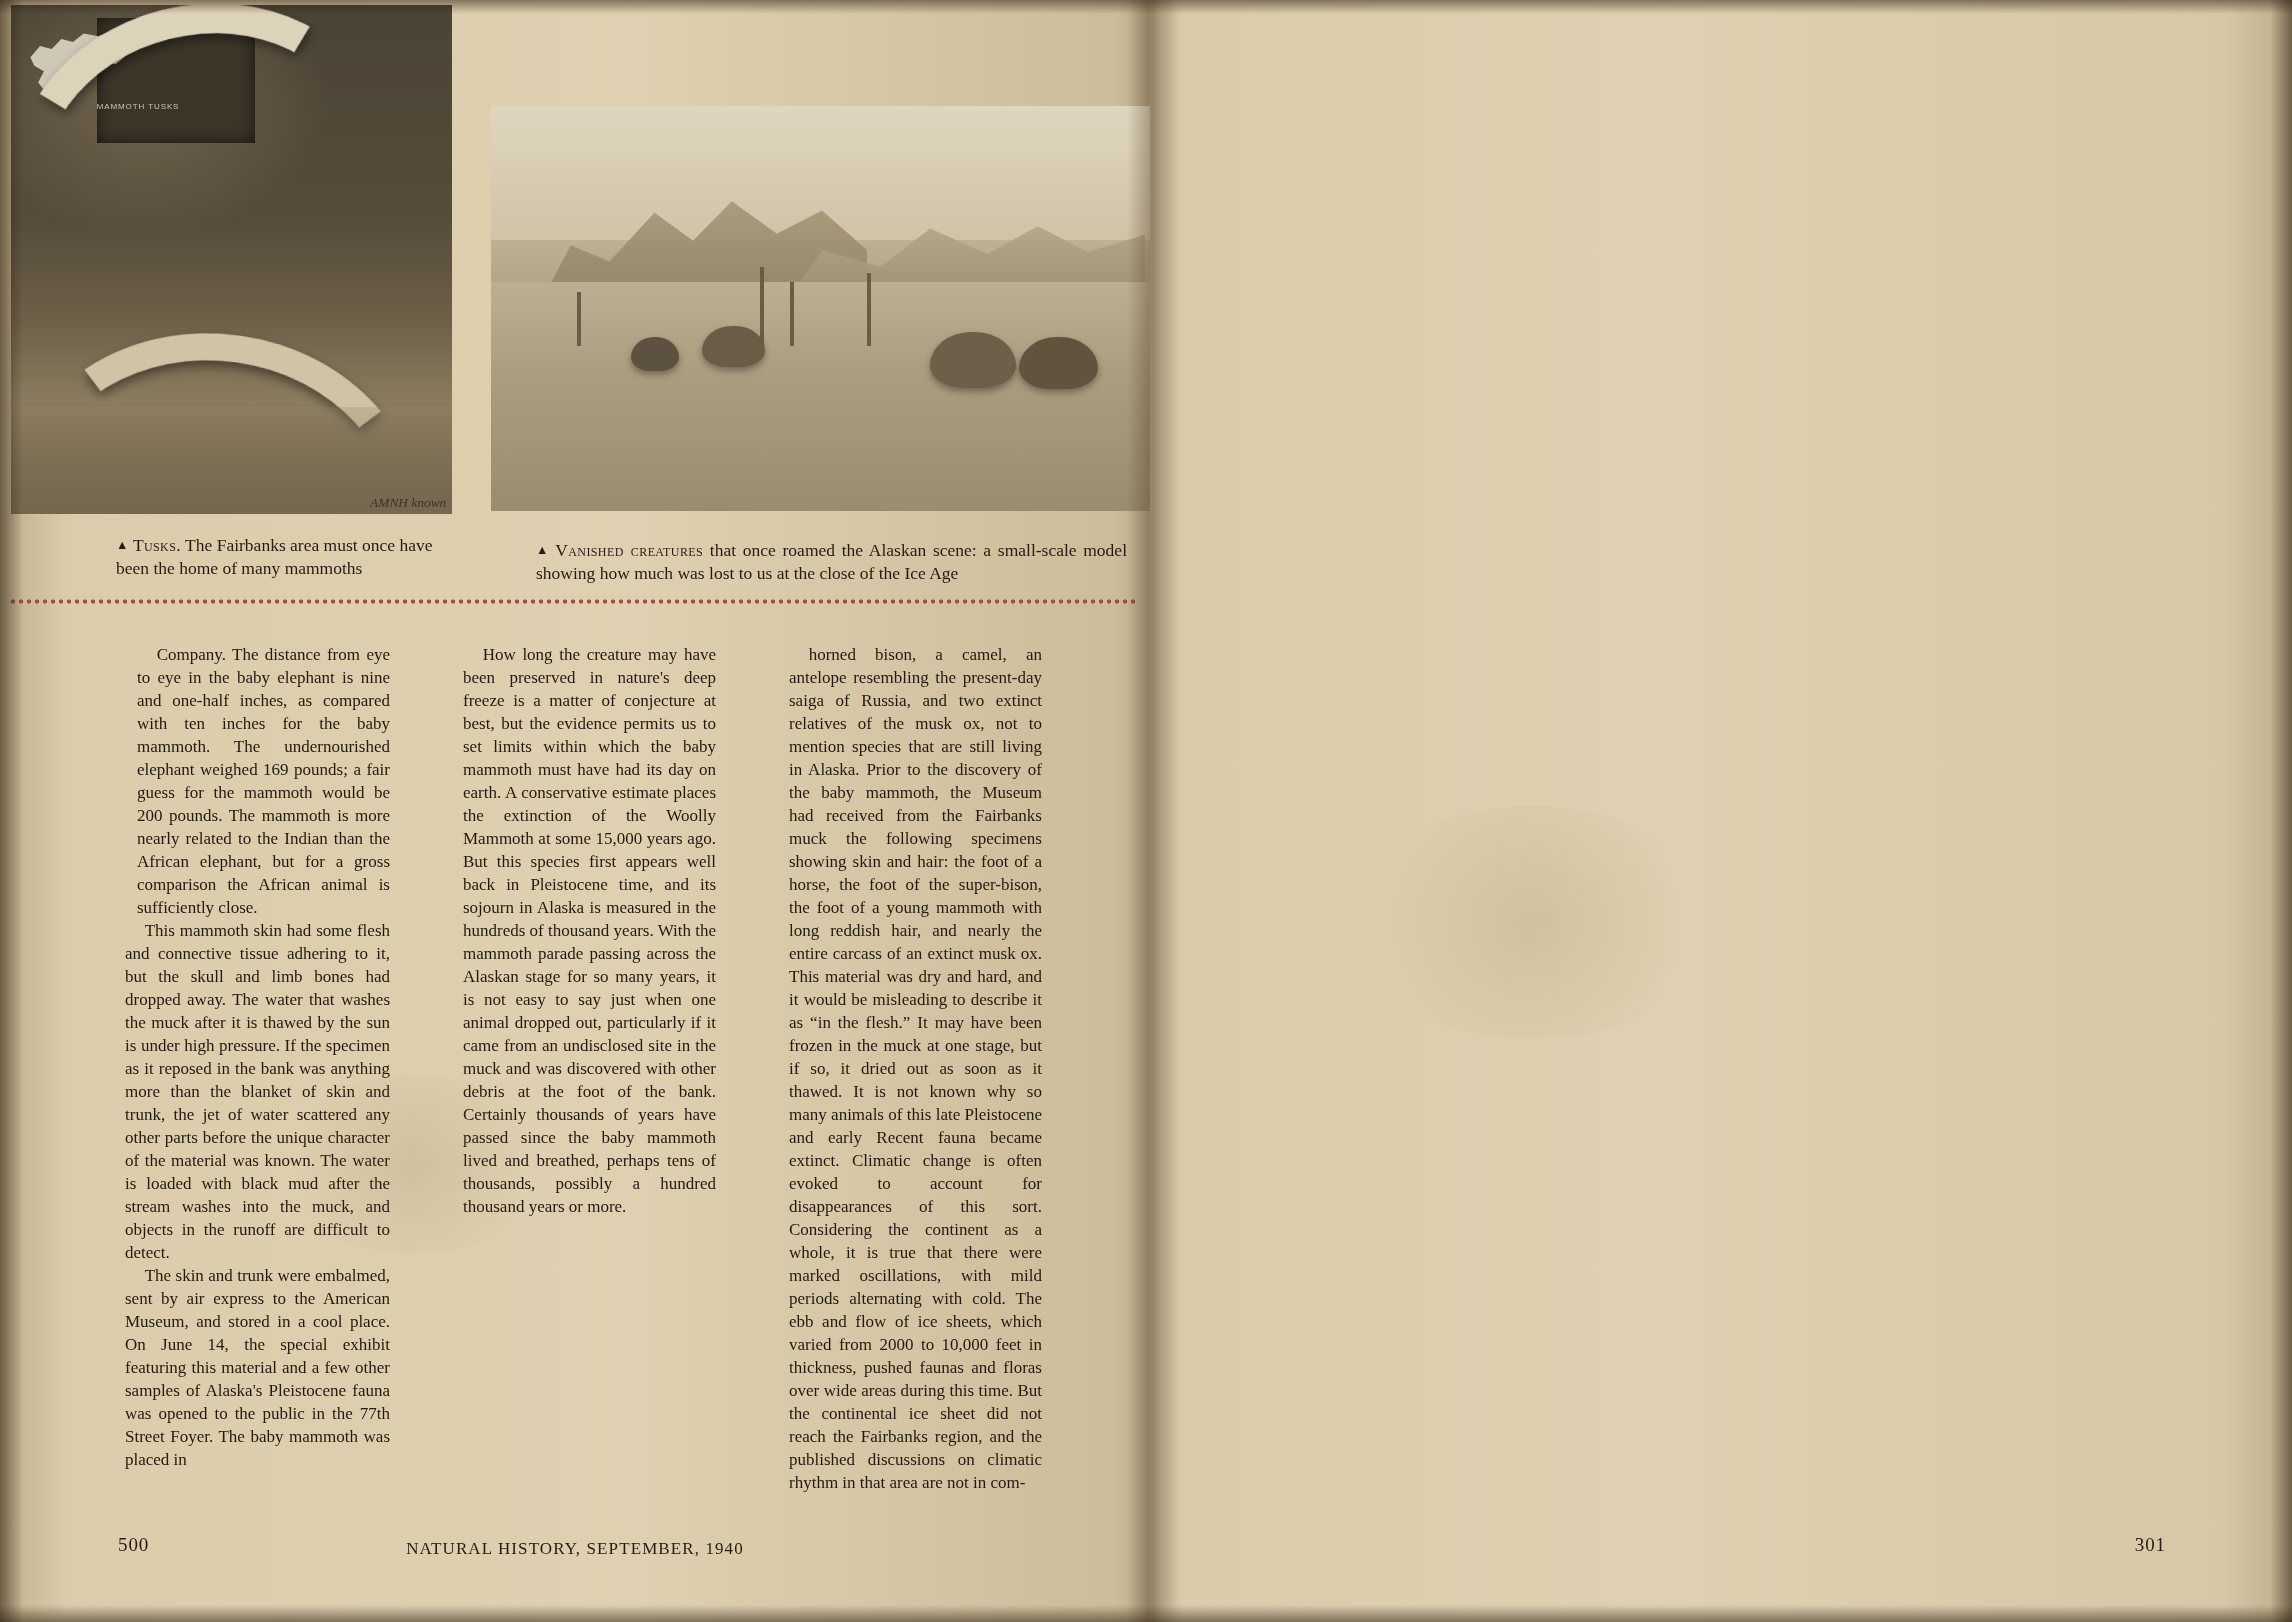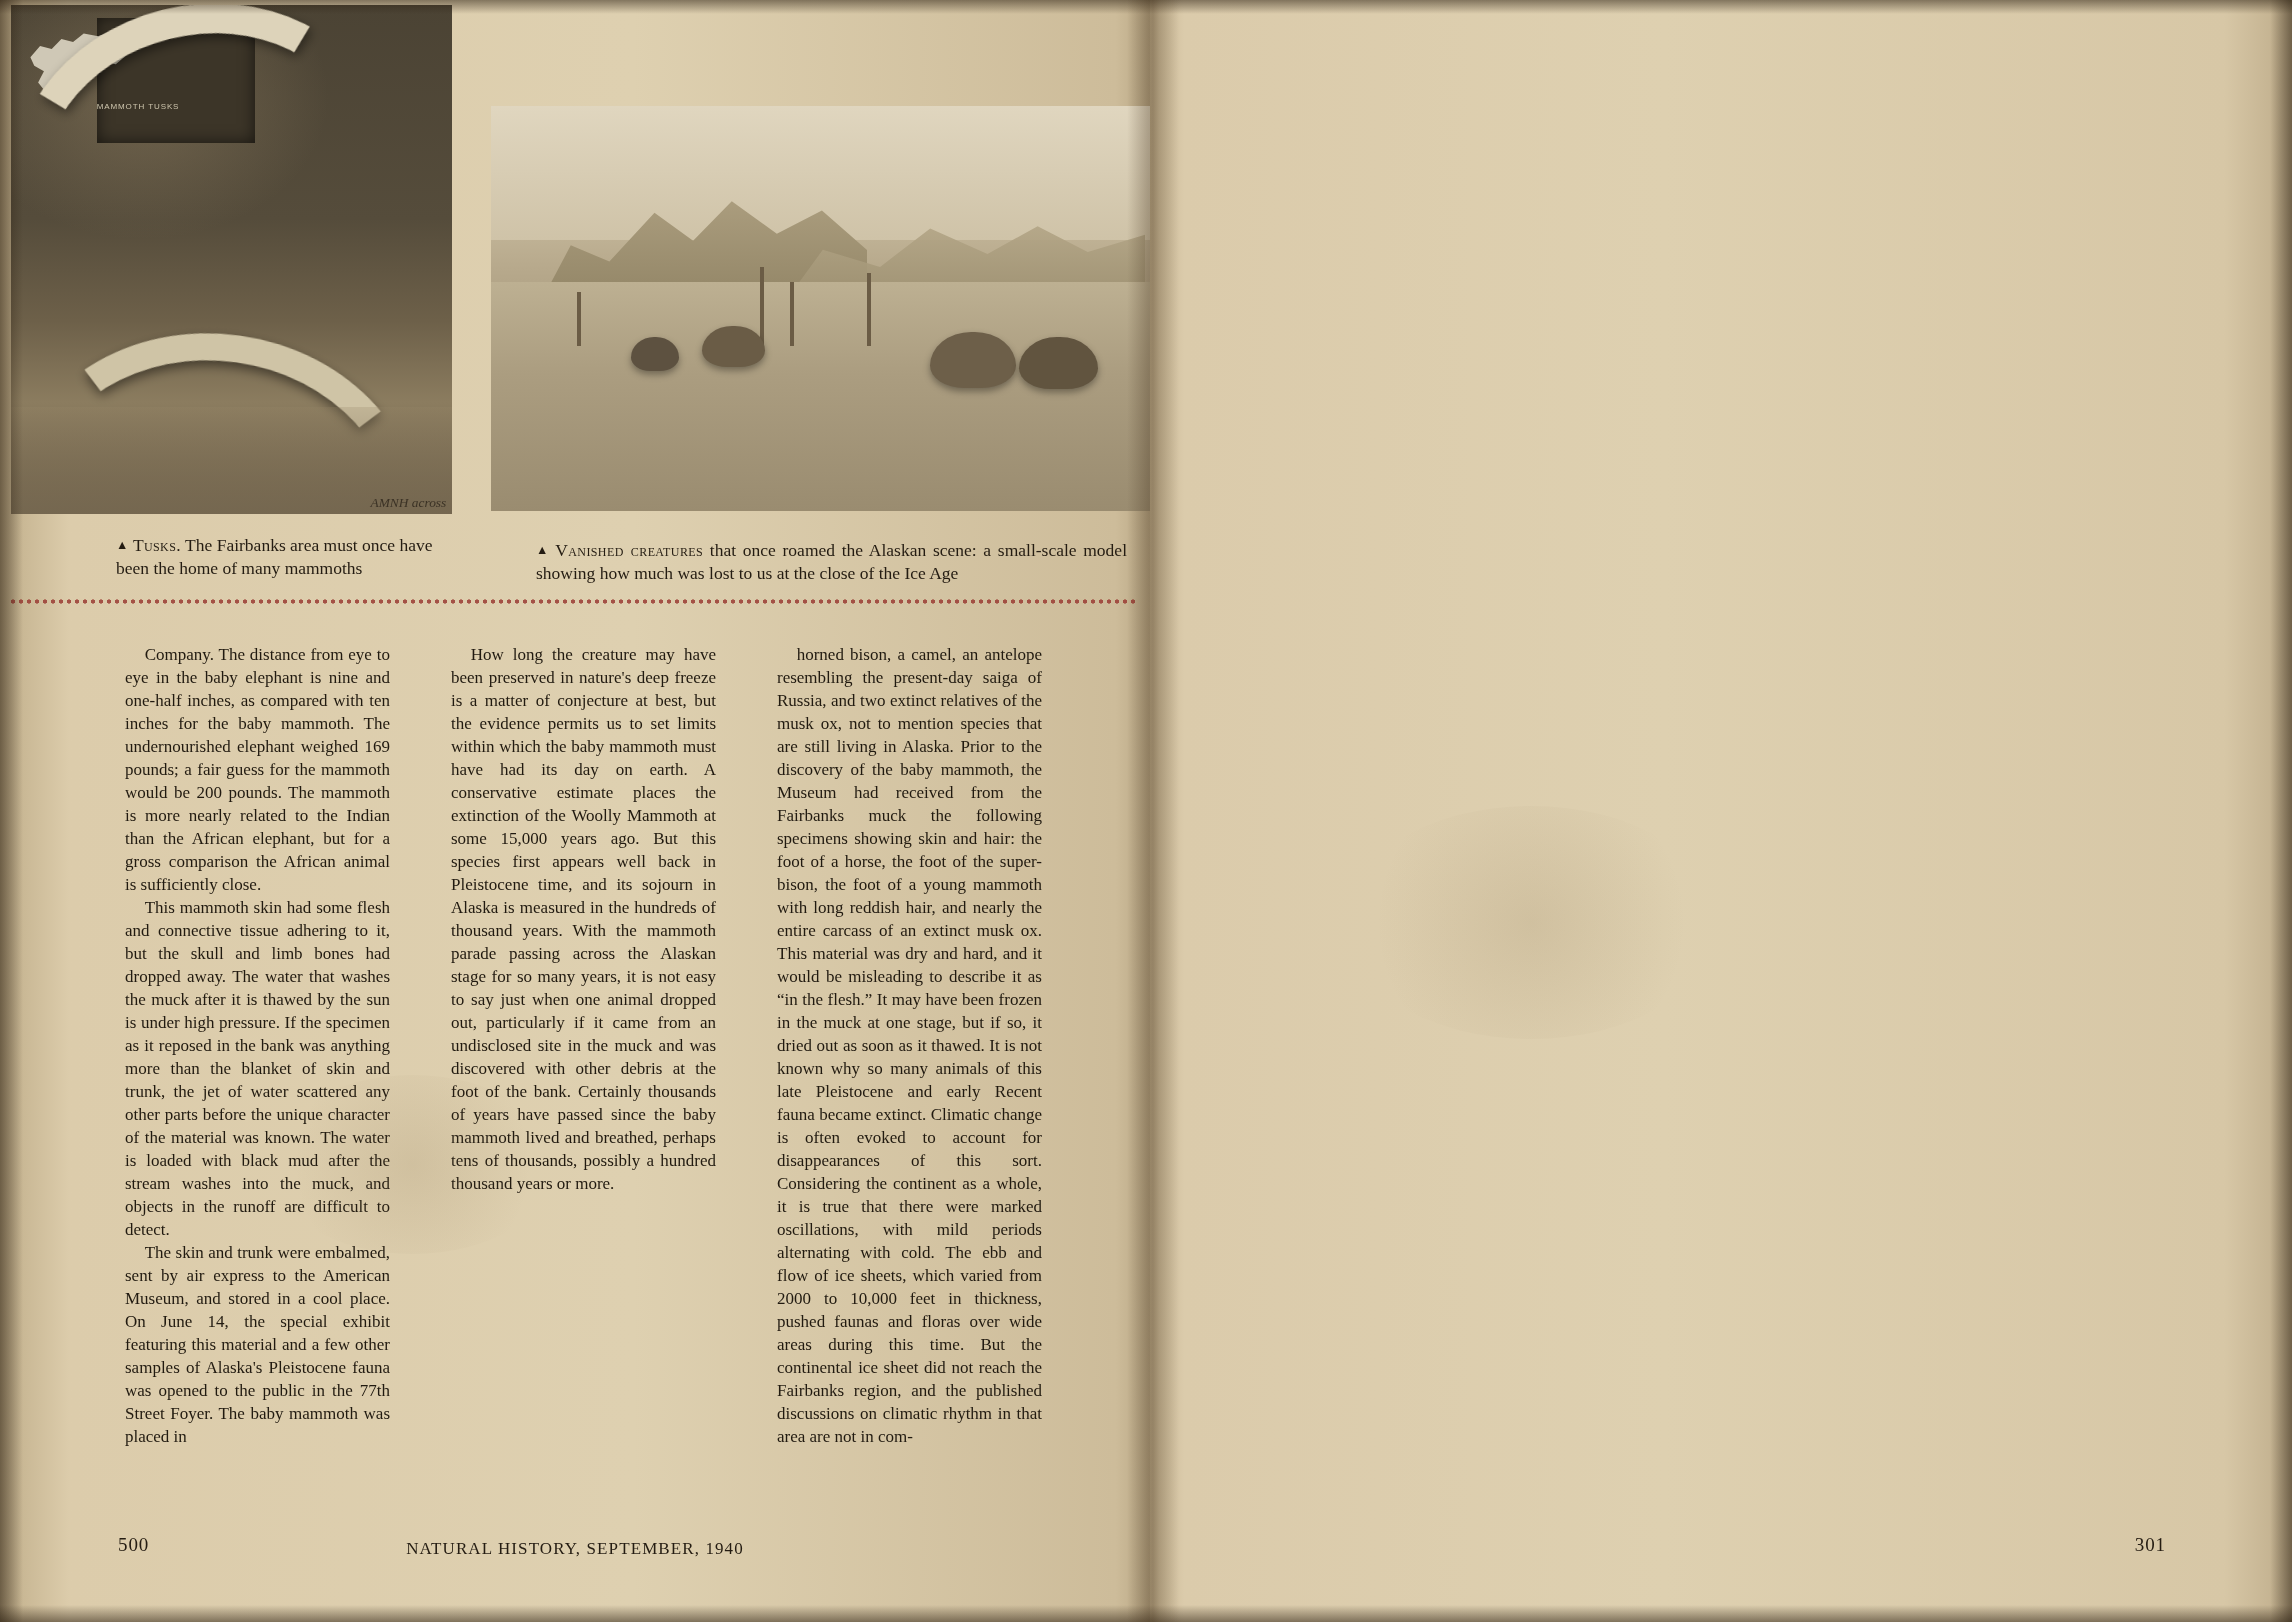--- a/index.html
+++ b/index.html
@@ -219,21 +219,21 @@
     position: absolute;
     font-family: "Liberation Serif", serif;
     font-size: 17px;
     line-height: 23px;
     color: #211a10;
     text-align: justify;
     top: 643px;
     width: 265px;
   }
   .col p { margin: 0 0 0 0; text-indent: 19.7px; }
-  .col p:first-child { text-indent: 19.7px; }
+  .col p:first-child { text-indent: 19.7px; margin-left: 12px; }
 
   #col-1 { left: 125px; }
   #col-2 { left: 451px; }
   #col-3 { left: 777px; }
 
   
   .folio {
     position: absolute;
     font-family: "Liberation Serif", serif;
     font-size: 19px;
@@ -267,21 +267,21 @@
   <div class="page left">
 
     <div class="photo" id="photo-tusks">
       <div class="wallboard"></div>
       <div class="akmap"></div>
       <div class="maplabel">MAMMOTH TUSKS</div>
       <div class="tuskA"></div>
       <div class="tuskB"></div>
 
       <div class="floor"></div>
-      <div class="credit">AMNH across</div>
+      <div class="credit">AMNH known</div>
     </div>
 
     <div class="photo" id="photo-diorama">
       <div class="sky"></div>
       <div class="mtnA"></div>
       <div class="mtnB"></div>
       <div class="plain"></div>
       <div class="tree t1"></div>
       <div class="tree t2"></div>
       <div class="tree t3"></div>

